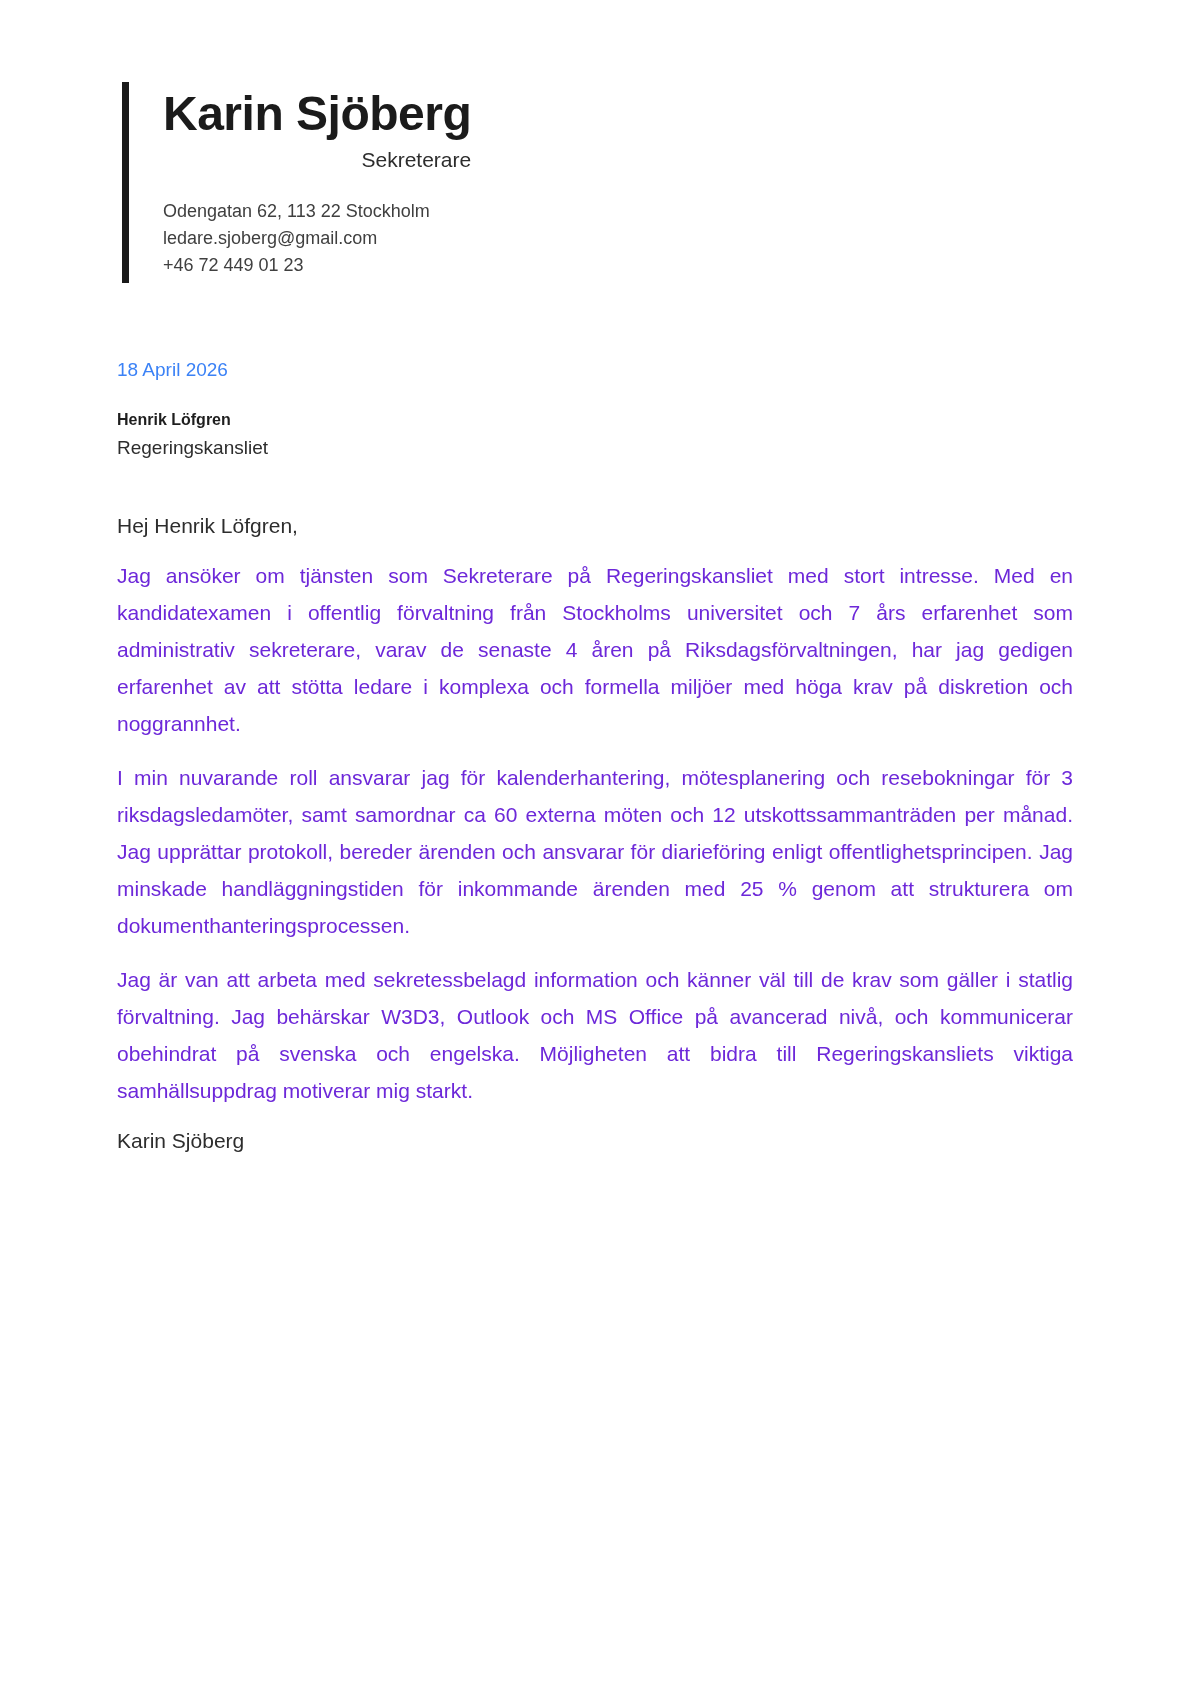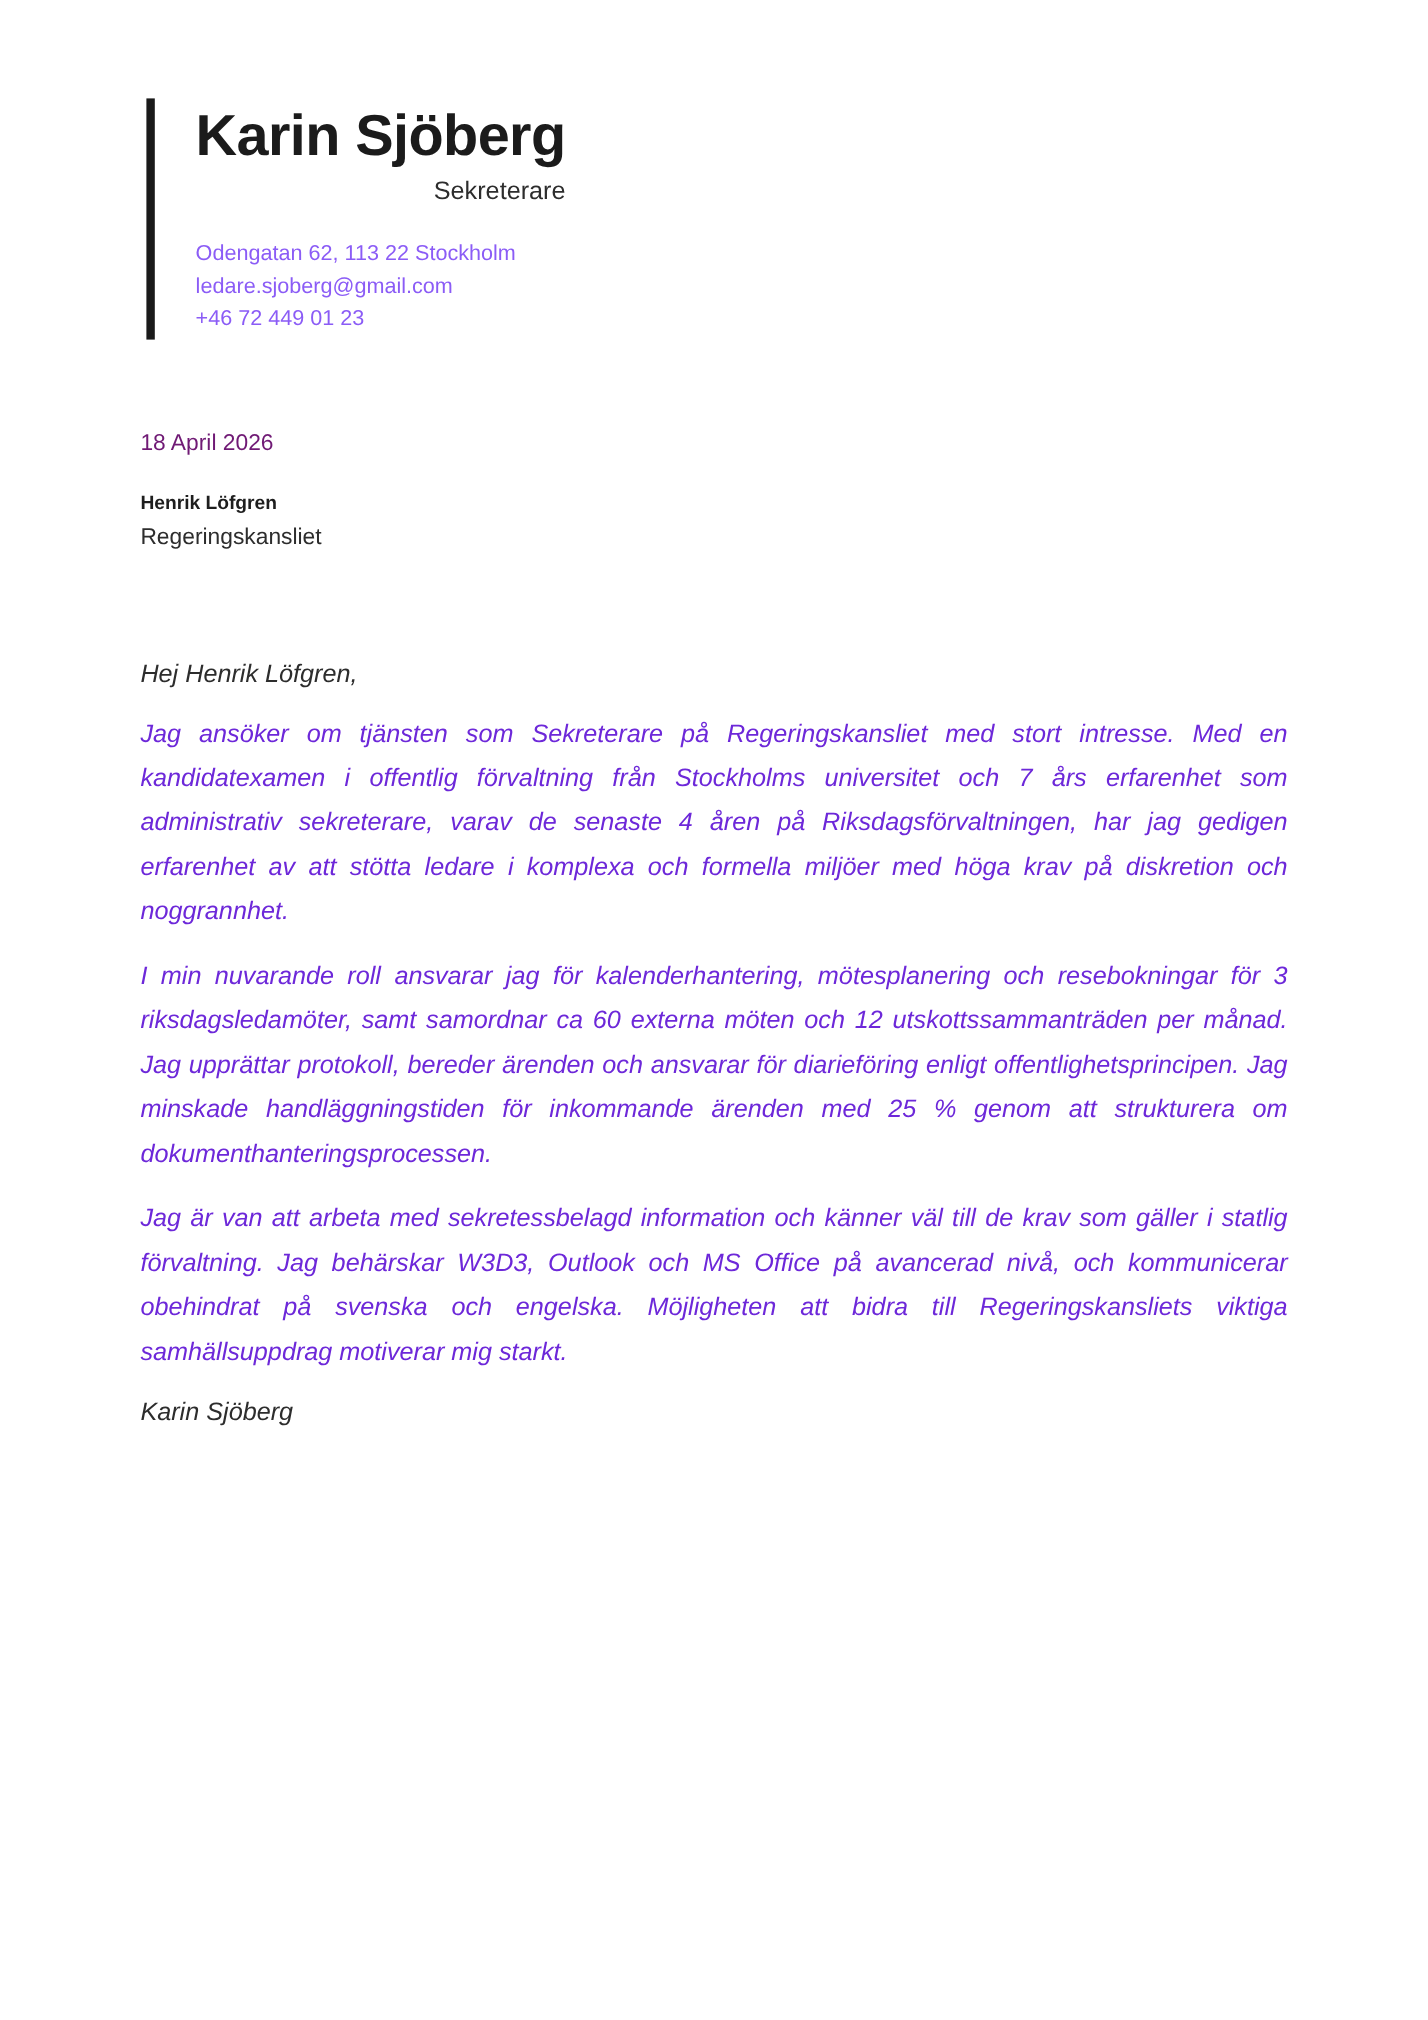--- a/index.html
+++ b/index.html
@@ -42,46 +42,45 @@
   .sender-title {
     margin-top: 7px;
     font-size: 21px;
     color: #2d2d2d;
     text-align: right;
   }
   .contact {
     margin-top: 26px;
     font-size: 18px;
     line-height: 27px;
-    color: #8b5cf6;
+    color: #404040;
   }
   
   .date {
     margin-top: 76px;
     font-size: 19px;
-    color: #701a75;
+    color: #3b82f6;
   }
   .recipient {
     margin-top: 30px;
   }
   .recipient-name {
     font-size: 16px;
     font-weight: 700;
     color: #1e1e1e;
   }
   .recipient-org {
     margin-top: 8px;
     font-size: 19px;
     color: #2d2d2d;
   }
   
   .letter-body {
-    margin-top: 88px;
+    margin-top: 52px;
     max-width: 1006px;
-    font-style: italic;
   }
   .greeting {
     font-size: 21px;
     line-height: 30px;
     margin-bottom: 16px;
   }
   .para {
     font-size: 21px;
     line-height: 37px;
     text-align: justify;

